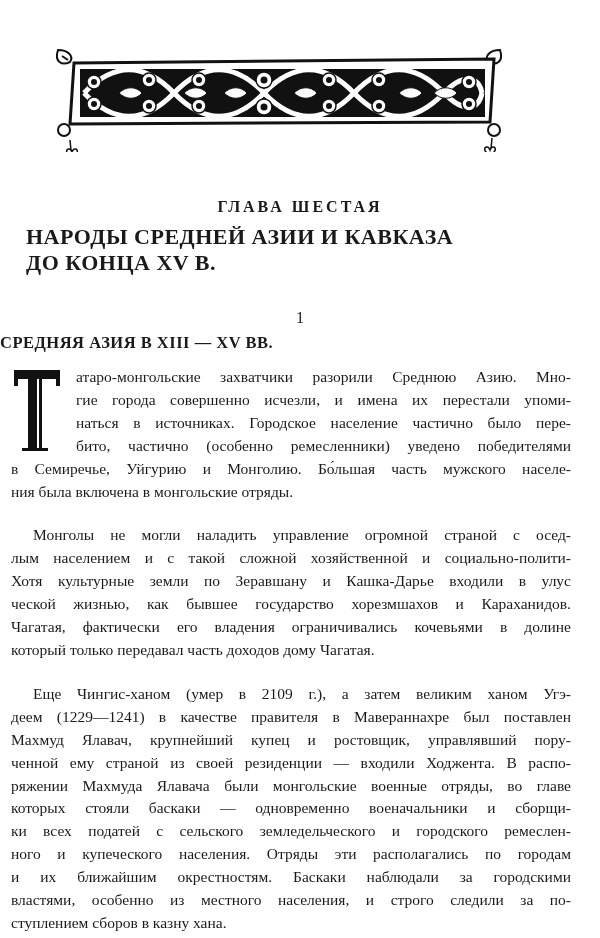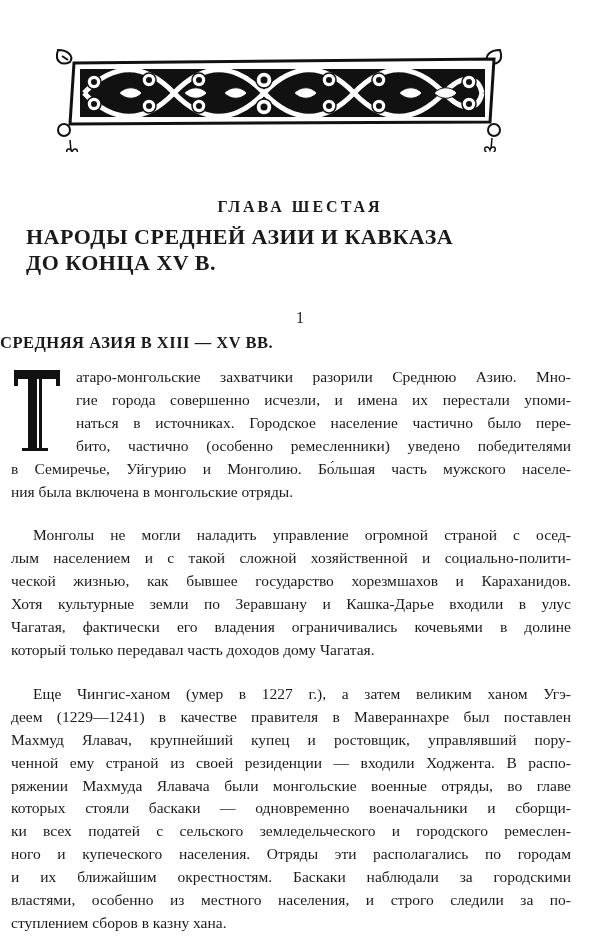--- a/index.html
+++ b/index.html
@@ -108,28 +108,28 @@
       <span class="line">наться в источниках. Городское население частично было пере-</span>
       <span class="line">бито, частично (особенно ремесленники) уведено победителями</span>
     </div>
     <span class="line">в Семиречье, Уйгурию и Монголию. Бо́льшая часть мужского населе-</span>
     <span class="line last">ния была включена в монгольские отряды.</span>
   </div>
 
   <div>
     <span class="line indent">Монголы не могли наладить управление огромной страной с осед-</span>
     <span class="line">лым населением и с такой сложной хозяйственной и социально-полити-</span>
+    <span class="line">Хотя культурные земли по Зеравшану и Кашка-Дарье входили в улус</span>
     <span class="line">ческой жизнью, как бывшее государство хорезмшахов и Караханидов.</span>
-    <span class="line">Хотя культурные земли по Зеравшану и Кашка-Дарье входили в улус</span>
     <span class="line">Чагатая, фактически его владения ограничивались кочевьями в долине</span>
     <span class="line last">который только передавал часть доходов дому Чагатая.</span>
   </div>
 
   <div>
-    <span class="line indent">Еще Чингис-ханом (умер в 1227 г.), а затем великим ханом Угэ-</span>
+    <span class="line indent">Еще Чингис-ханом (умер в 2109 г.), а затем великим ханом Угэ-</span>
     <span class="line">деем (1229—1241) в качестве правителя в Мавераннахре был поставлен</span>
     <span class="line">Махмуд Ялавач, крупнейший купец и ростовщик, управлявший пору-</span>
     <span class="line">ченной ему страной из своей резиденции — входили Ходжента. В распо-</span>
     <span class="line">ряжении Махмуда Ялавача были монгольские военные отряды, во главе</span>
     <span class="line">которых стояли баскаки — одновременно военачальники и сборщи-</span>
     <span class="line">ки всех податей с сельского земледельческого и городского ремеслен-</span>
     <span class="line">ного и купеческого населения. Отряды эти располагались по городам</span>
     <span class="line">и их ближайшим окрестностям. Баскаки наблюдали за городскими</span>
     <span class="line">властями, особенно из местного населения, и строго следили за по-</span>
     <span class="line last">ступлением сборов в казну хана.</span>

